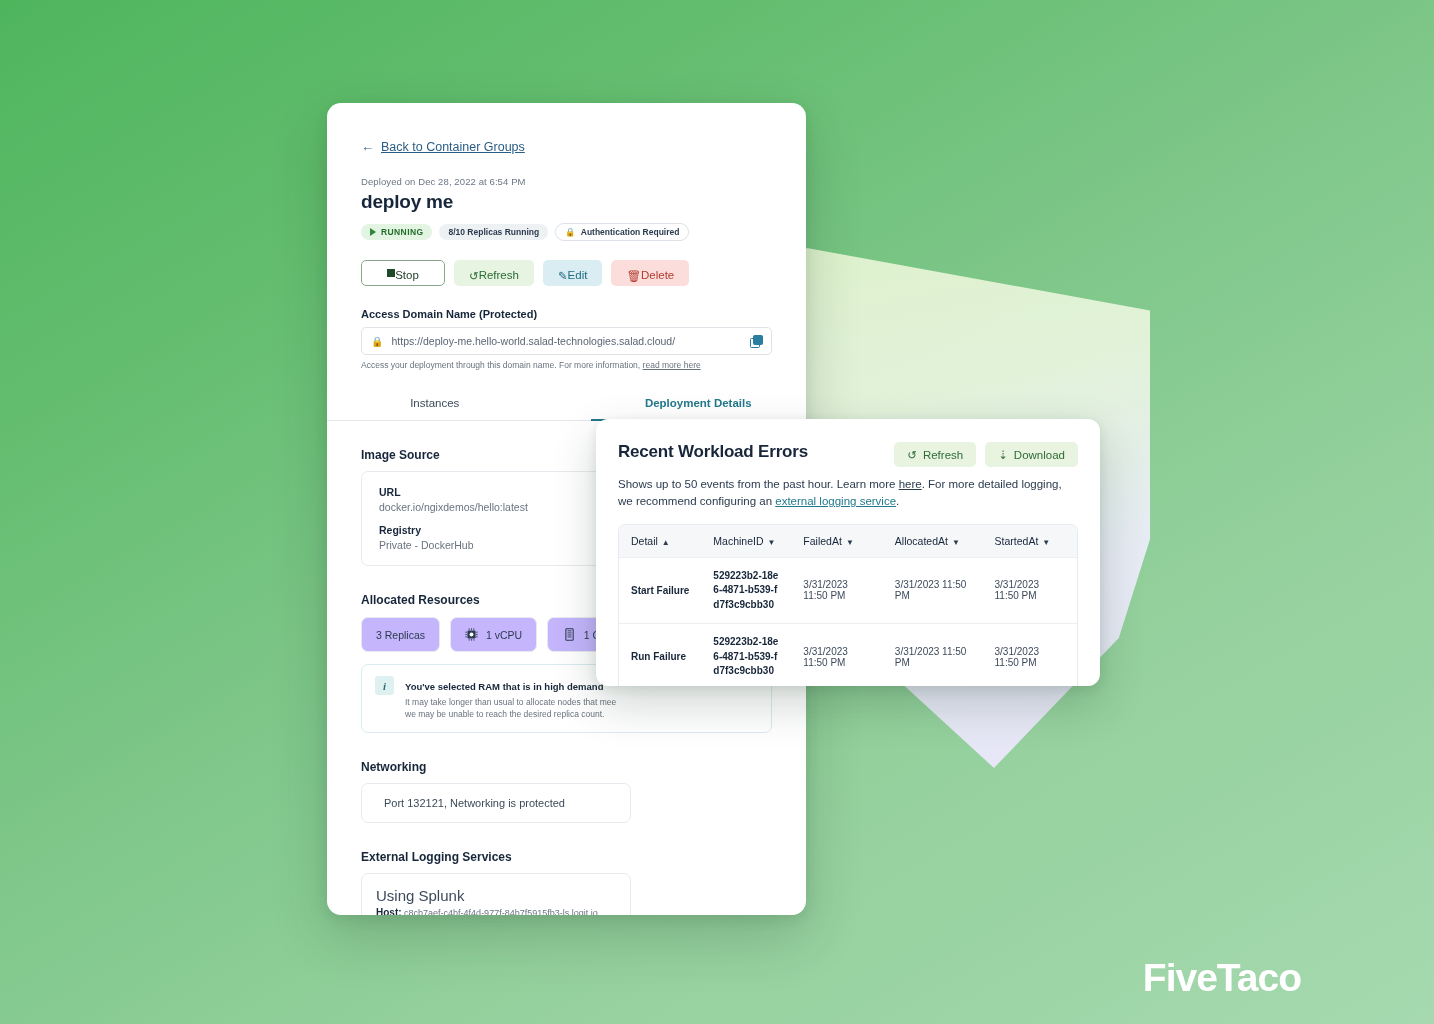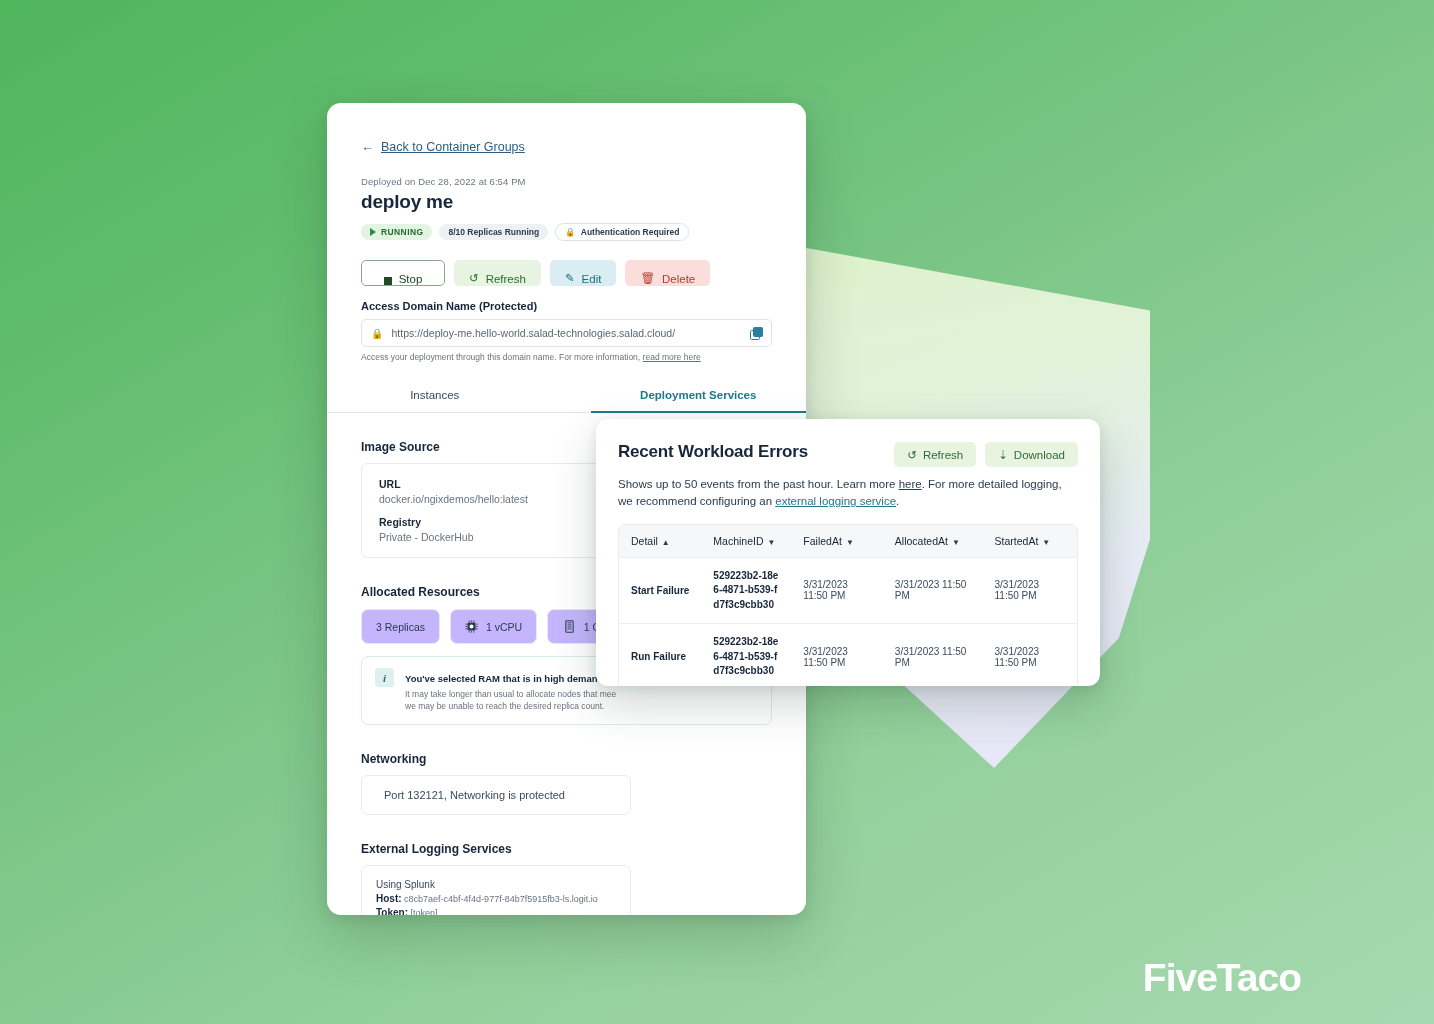--- a/index.html
+++ b/index.html
@@ -59,33 +59,33 @@
     border-radius: 11px; padding: 3px 9px;
     font-size: 8.5px; color: #2b3b4e; white-space: nowrap;
   }
   .badge.running { background: #e4f4e2; color: #246b2c; font-weight: bold; letter-spacing: .4px; }
   .badge.replicas { background: #eef1f4; font-weight: bold; }
   .badge.auth { background: #ffffff; border: 1px solid #dde2e8; font-weight: bold; }
   .tri { width: 0; height: 0; border-left: 6px solid #2d8a3a; border-top: 4px solid transparent; border-bottom: 4px solid transparent; }
 
   .btn-row { display: flex; gap: 9px; margin-top: 19px; }
   .btn {
-    display: inline-flex; align-items: flex-end; justify-content: center; gap: 7px;
-    height: 26px; padding: 0 14px;
+    display: inline-flex; align-items: flex-start; justify-content: center; gap: 0;
+    height: 26px; padding: 8px 14px;
     border-radius: 5px; font-size: 11.5px; cursor: pointer;
     border: 1px solid transparent;
   }
   .btn.stop   { background: #fff; border-color: #8aa78c; color: #1f3a26; min-width: 84px; }
   .btn.refresh{ background: #e6f4e1; color: #2c6b34; }
   .btn.edit   { background: #d9edf2; color: #1f6b80; }
   .btn.delete { background: #fbdedb; color: #b23b30; }
   .sq { width: 8px; height: 8px; background: #1f4a26; display: inline-block; }
 
   .field-label {
-    margin-top: 14px; font-size: 11px; font-weight: bold; color: #17263a;
+    margin-top: 22px; font-size: 11px; font-weight: bold; color: #17263a;
   }
   .domain-box {
     margin-top: 7px; height: 28px;
     border: 1px solid #dfe3e8; border-radius: 5px;
     display: flex; align-items: center; padding: 0 9px; gap: 8px;
     background: #fff;
   }
   .domain-box .url { flex: 1; font-size: 10.5px; color: #5a6673; }
   .lock-ico { font-size: 10px; color: #415a6e; }
   .copy-ico { width: 12px; height: 12px; position: relative; cursor: pointer; }
@@ -139,21 +139,21 @@
   .info-body { font-size: 8.5px; color: #69737f; line-height: 1.45; margin-top: 2px; white-space: nowrap; }
 
   .net-panel {
     margin-top: 9px; border: 1px solid #e7eaee; border-radius: 7px;
     padding: 13px 22px; font-size: 11px; color: #3c4a5a; width: 270px;
   }
   .log-panel {
     margin-top: 9px; border: 1px solid #e7eaee; border-radius: 7px;
     padding: 13px 14px; width: 270px;
   }
-  .log-line { font-size: 10px; color: #3c4a5a; }
+  .log-line { font-size: 15px; color: #3c4a5a; }
   .log-kv { font-size: 9px; color: #69737f; margin-top: 3px; }
   .log-kv b { color: #17263a; font-size: 10px; }
 
   
   .overlay {
     position: absolute;
     left: 596px; top: 419px;
     width: 504px; height: 267px;
     background: #fff; border-radius: 12px;
     box-shadow: 0 18px 46px rgba(20,50,30,.20), 0 3px 12px rgba(20,50,30,.10);
@@ -248,21 +248,21 @@
       <span class="url">https://deploy-me.hello-world.salad-technologies.salad.cloud/</span>
       <span class="copy-ico"></span>
     </div>
     <div class="hint">
       <span>Access your deployment through this domain name.  For more information,</span>
       <a href="#">read more here</a>
     </div>
 
     <div class="tabs">
       <div class="tab">Instances</div>
-      <div class="tab active">Deployment Services</div>
+      <div class="tab active">Deployment Details</div>
     </div>
 
     <div class="sec-title">Image Source</div>
     <div class="panel">
       <div class="kv-key">URL</div>
       <div class="kv-val">docker.io/ngixdemos/hello:latest</div>
       <div class="kv-key kv-gap">Registry</div>
       <div class="kv-val">Private -  DockerHub</div>
     </div>
 

